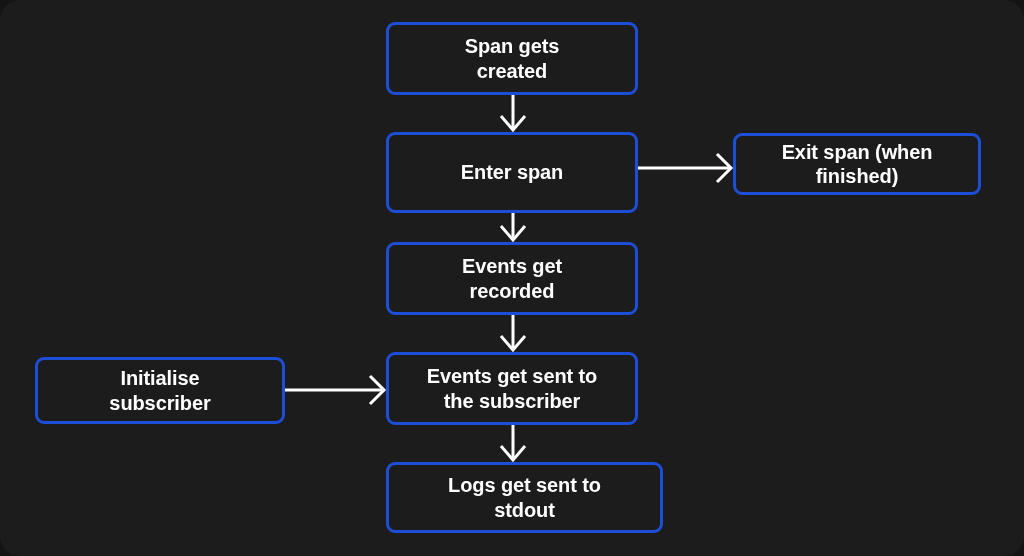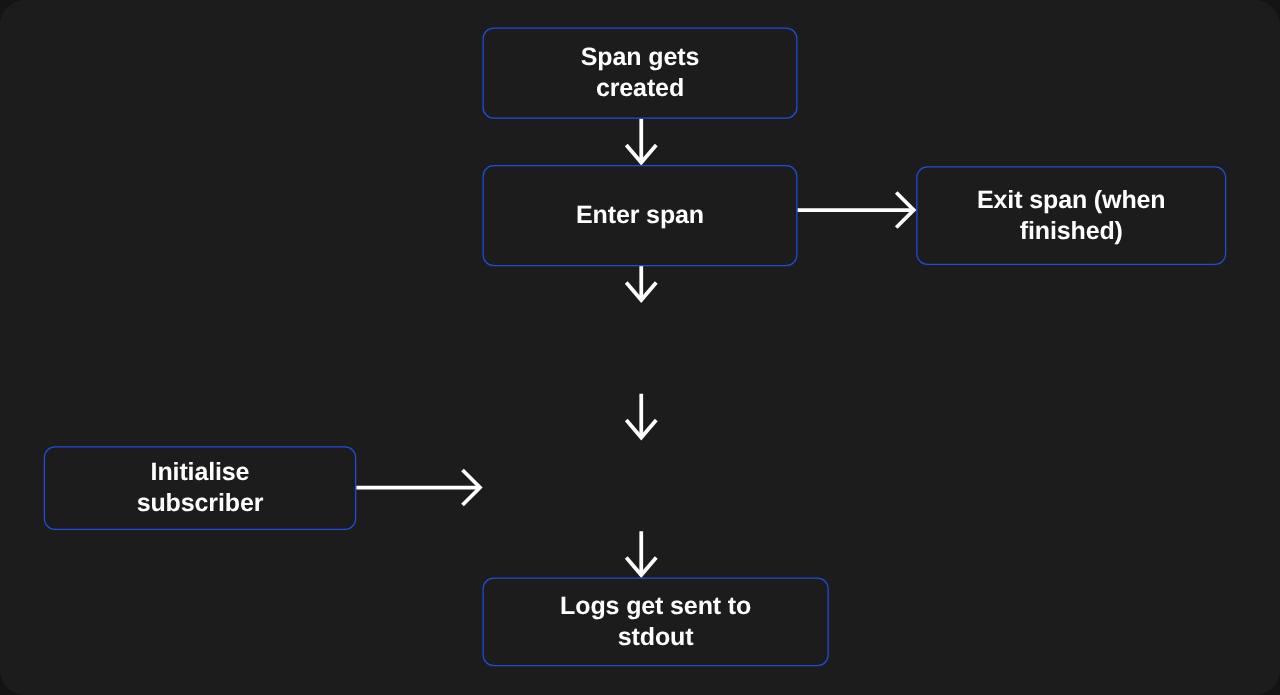--- a/index.html
+++ b/index.html
@@ -26,21 +26,21 @@
     position: absolute;
     left: 0;
     top: 0;
     width: 1024px;
     height: 556px;
     pointer-events: none;
   }
   .node {
     position: absolute;
     box-sizing: border-box;
-    border: 1px solid #1d4ed8;
+    border: 3px solid #1d4ed8;
     border-radius: 9px;
     background: #1c1c1c;
     display: flex;
     align-items: center;
     justify-content: center;
     text-align: center;
     color: #ffffff;
     font-family: "Liberation Sans", sans-serif;
     font-weight: bold;
     font-size: 20px;
@@ -48,21 +48,21 @@
     letter-spacing: -0.1px;
     padding: 0 10px;
   }
   .node-label {
     display: block;
     white-space: pre-line;
   }
   
   #node-span-created   { left: 386px; top: 22px;  width: 252px; height: 73px; }
   #node-enter-span     { left: 386px; top: 132px; width: 252px; height: 81px; }
-  #node-exit-span      { left: 733px; top: 133px; width: 248px; height: 79px; }
+  #node-exit-span      { left: 733px; top: 133px; width: 248px; height: 62px; }
   #node-events-recorded{ left: 386px; top: 242px; width: 252px; height: 73px; }
   #node-events-sent    { left: 386px; top: 352px; width: 252px; height: 73px; }
   #node-init-subscriber{ left: 35px;  top: 357px; width: 250px; height: 67px; }
   #node-logs-stdout    { left: 386px; top: 462px; width: 277px; height: 71px; }
 </style>
 </head>
 <body>
 
 <div id="canvas">
 
@@ -109,21 +109,29 @@
 
   <div class="node" id="node-enter-span">
     <span class="node-label">Enter span</span>
   </div>
 
   <div class="node" id="node-exit-span">
     <span class="node-label">Exit span (when
 finished)</span>
   </div>
 
+  <div class="node" id="node-events-recorded">
+    <span class="node-label">Events get
+recorded</span>
+  </div>
 
+  <div class="node" id="node-events-sent">
+    <span class="node-label">Events get sent to
+the subscriber</span>
+  </div>
 
   <div class="node" id="node-init-subscriber">
     <span class="node-label">Initialise
 subscriber</span>
   </div>
 
   <div class="node" id="node-logs-stdout">
     <span class="node-label">Logs get sent to
 stdout</span>
   </div>

